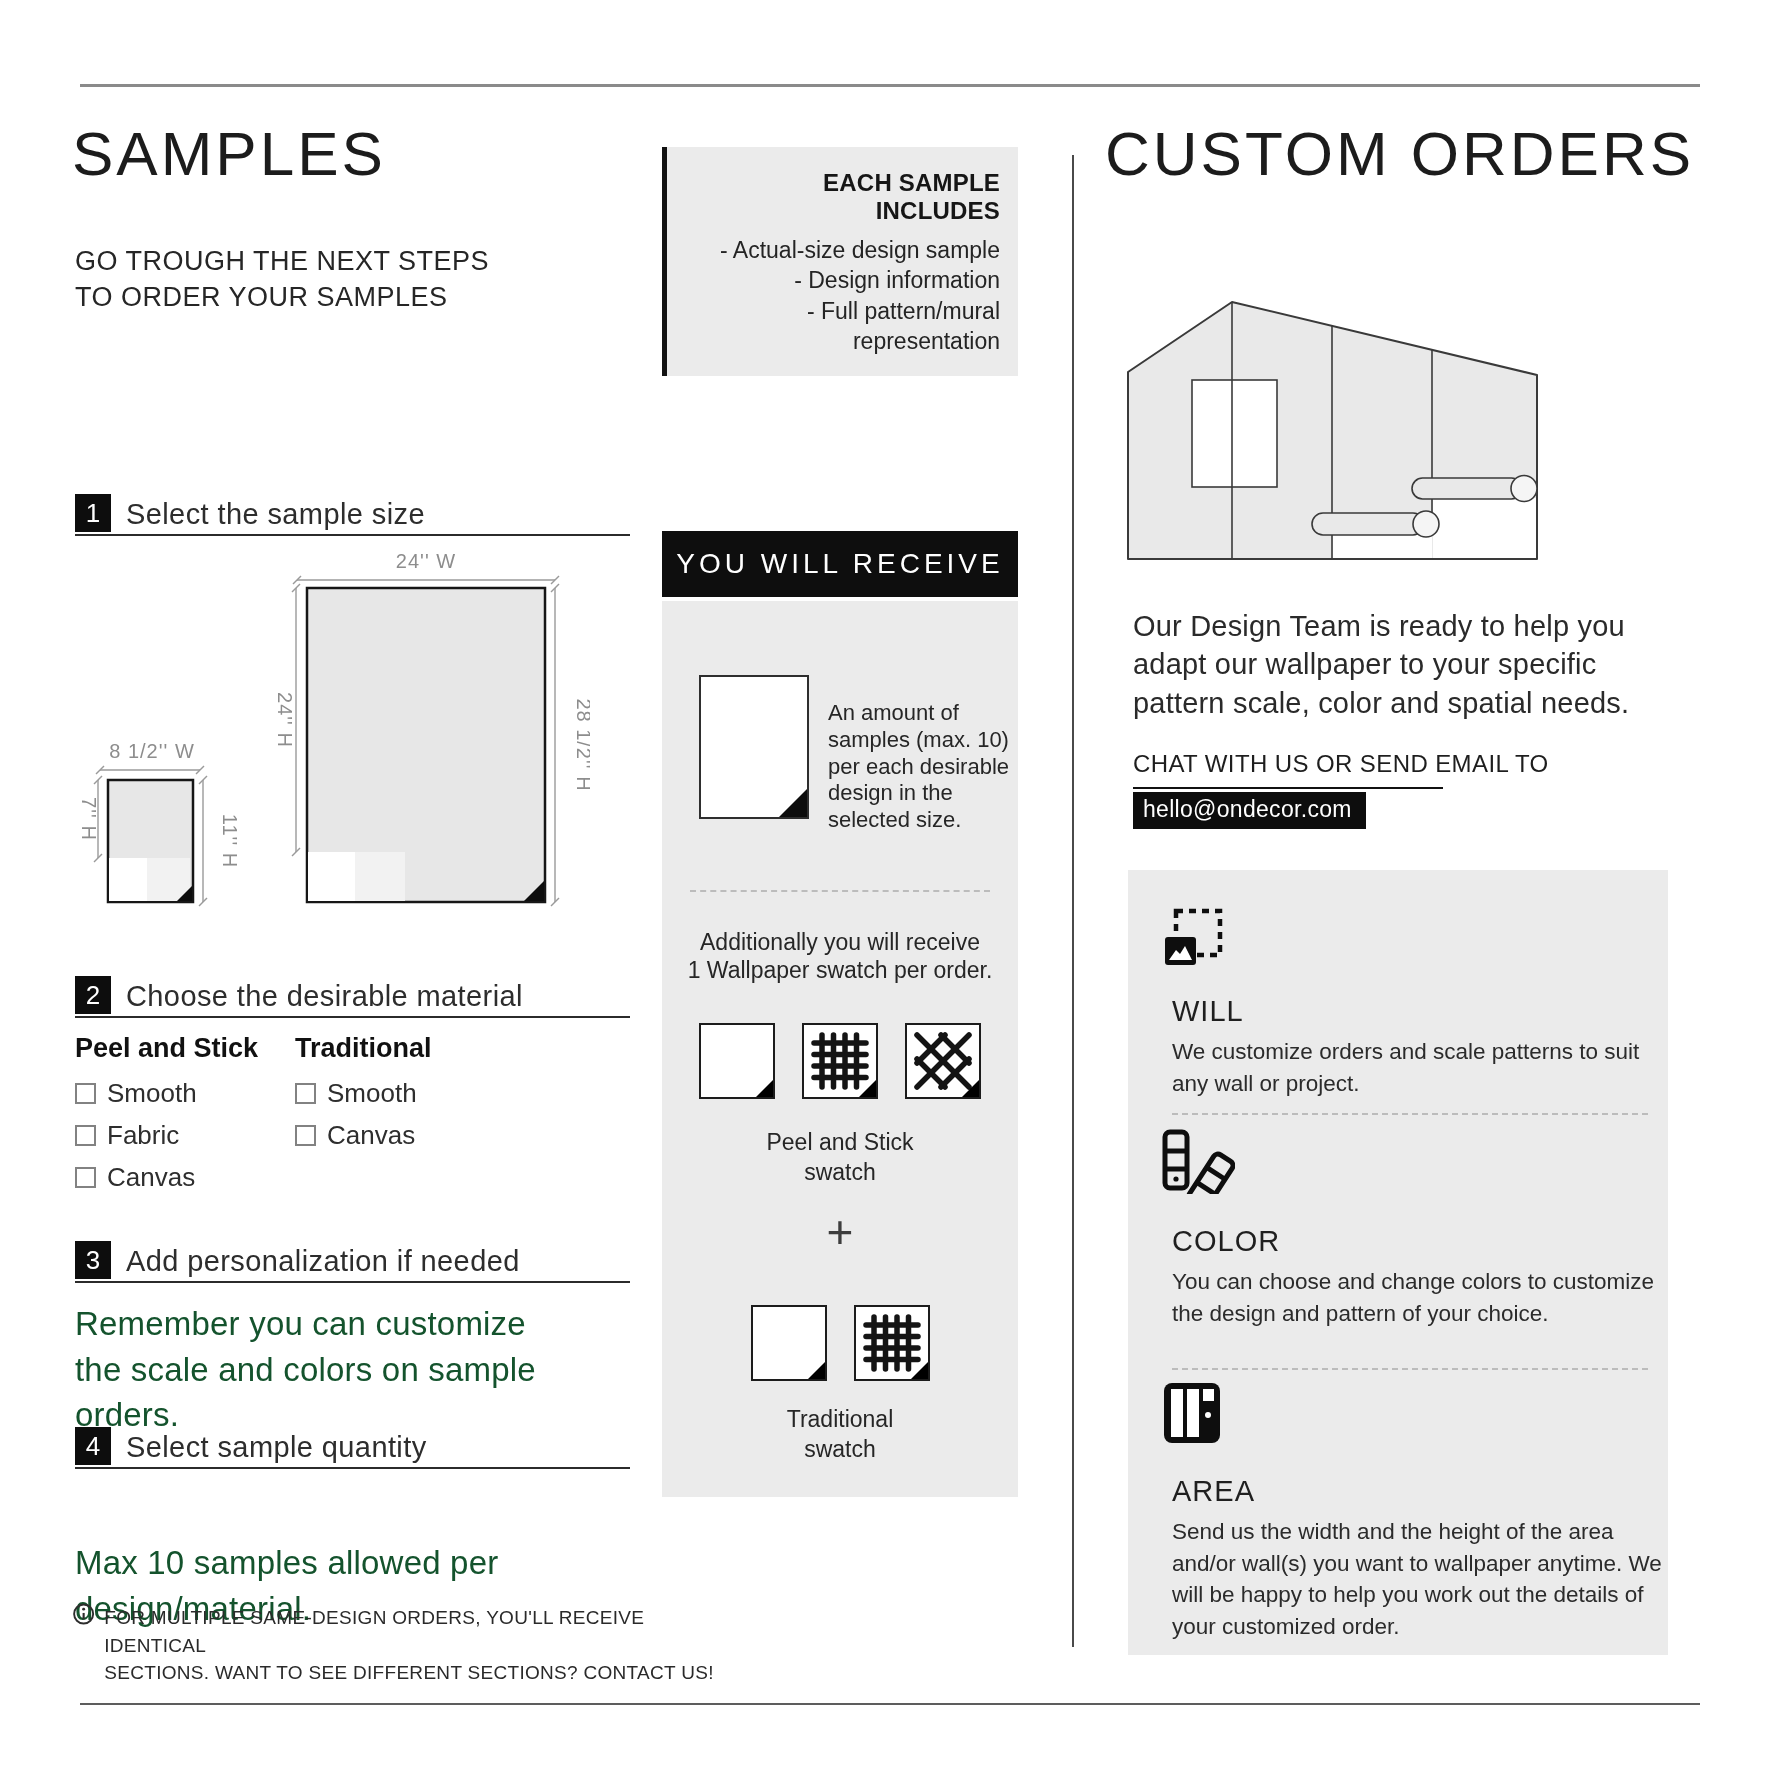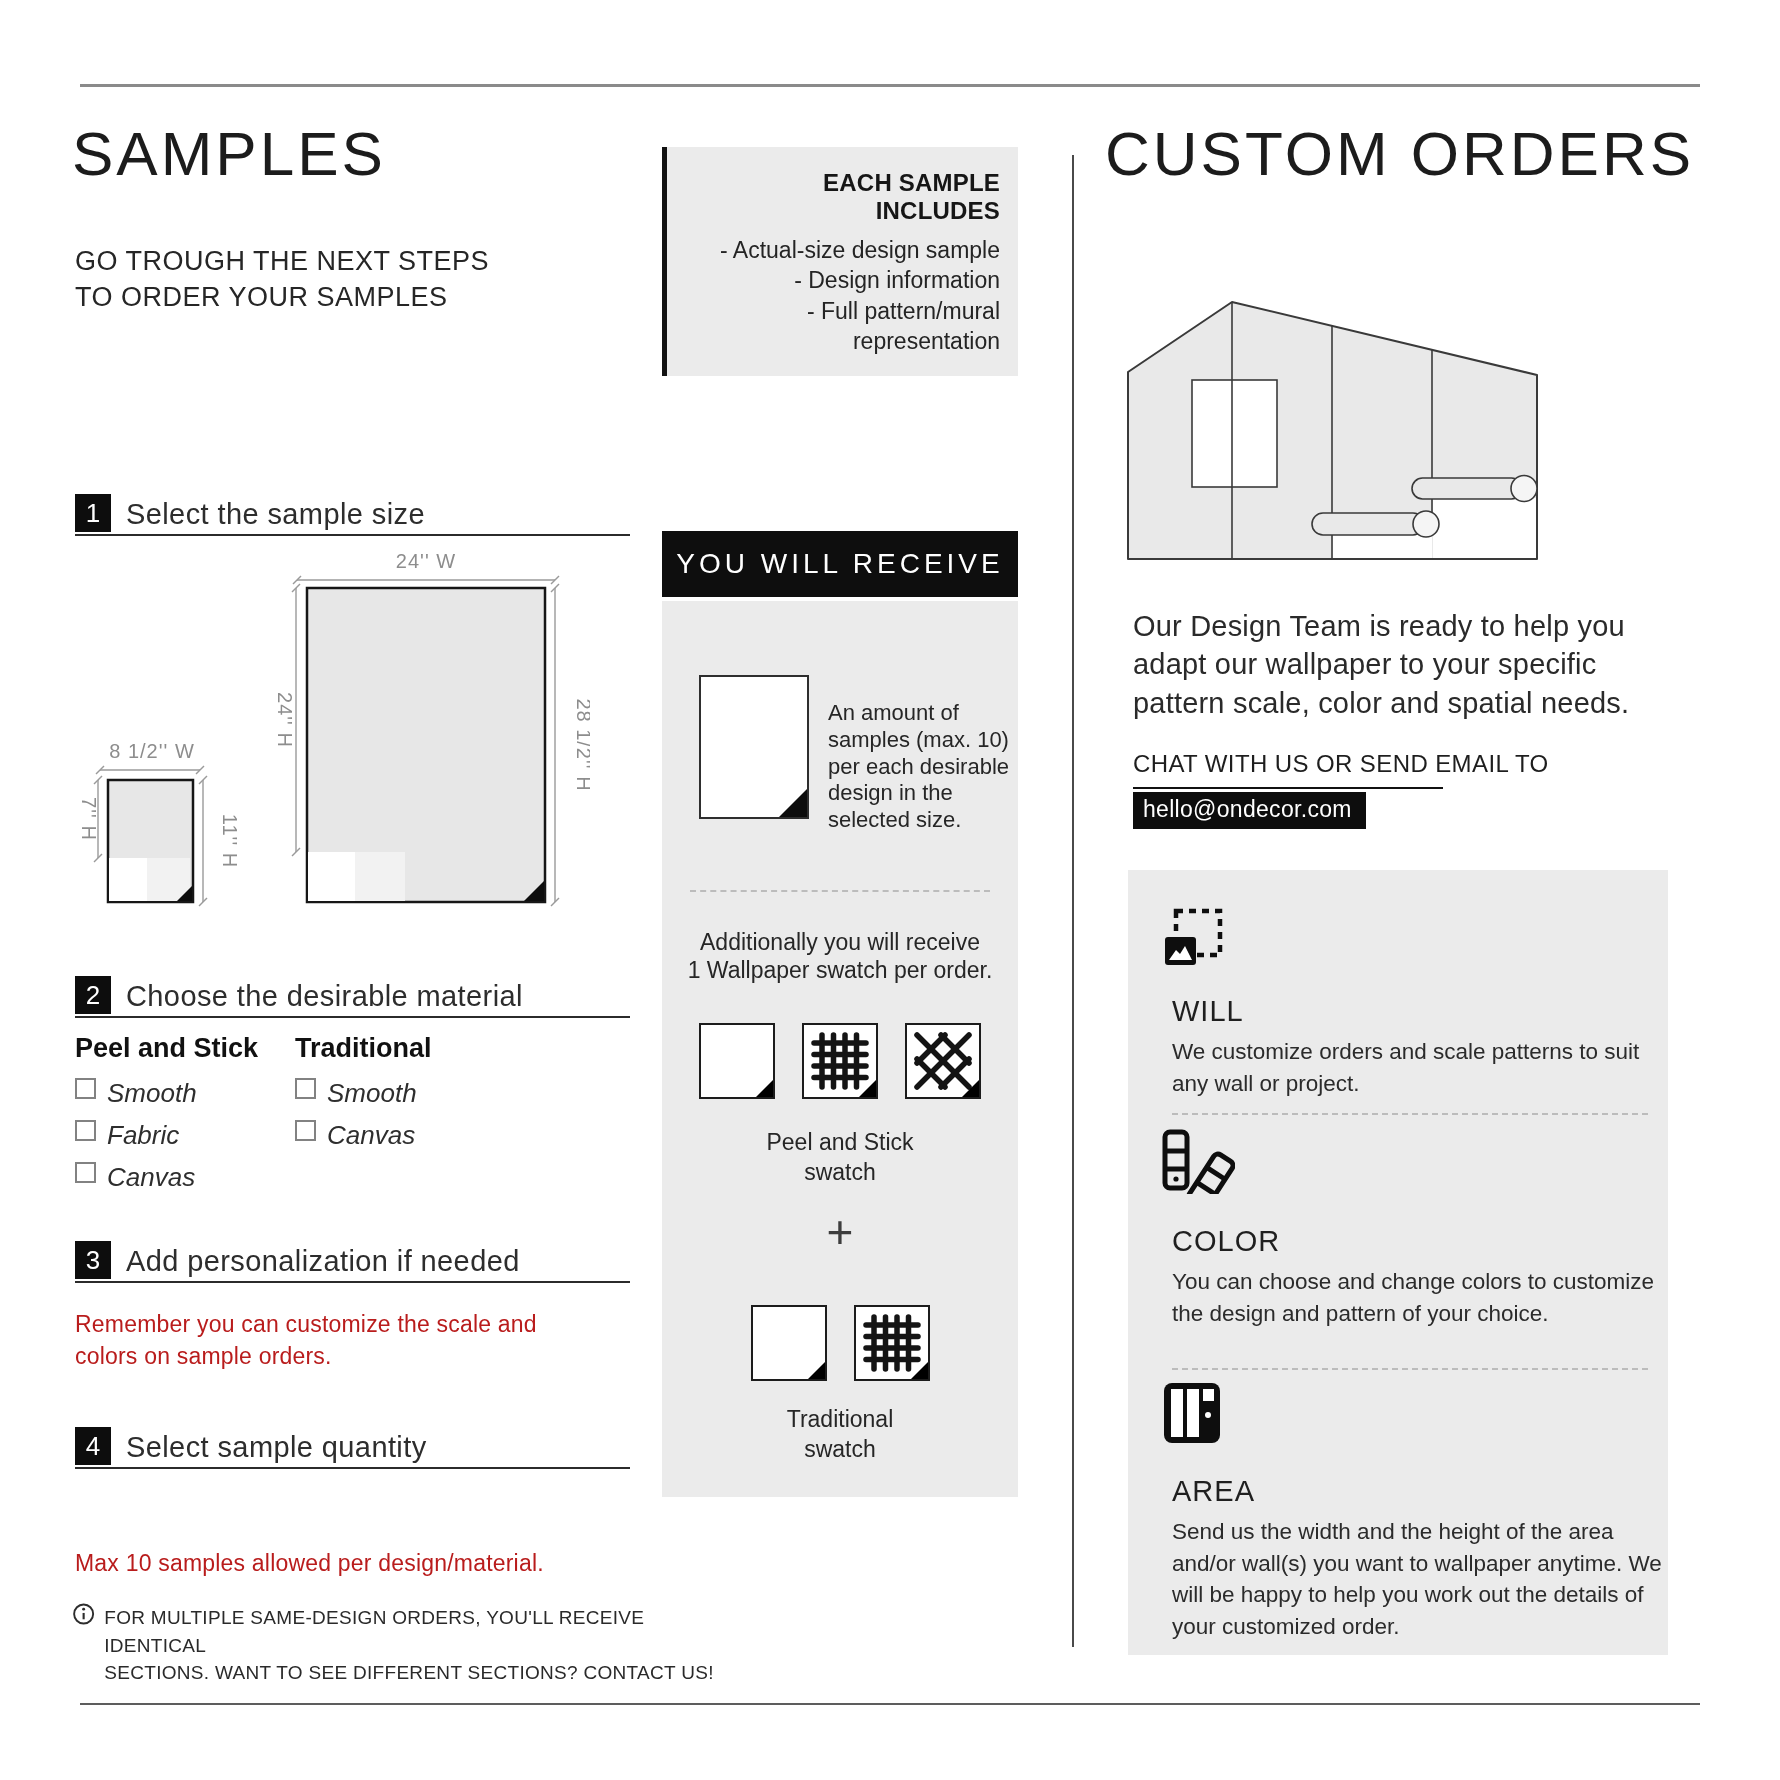--- a/index.html
+++ b/index.html
@@ -24,27 +24,27 @@
   .includes-item{font-size:23px;line-height:1.32;color:#242424;padding-left:14px;text-indent:-14px;}
   .includes-item::before{content:"- ";}
 
   
   .step{left:75px;width:555px;height:42px;}
   .step-head{display:flex;align-items:flex-start;}
   .step-num{display:inline-block;width:36px;height:38px;background:#0d0d0d;color:#fff;
             font-size:26px;line-height:38px;text-align:center;flex:0 0 36px;}
   .step-title{font-size:29px;color:#2d2d2d;margin-left:15px;letter-spacing:.4px;padding-top:4px;white-space:nowrap;}
   .step-rule{position:absolute;left:0;top:40px;width:555px;height:2px;background:#2b2b2b;}
-  .step-body{font-size:23px;line-height:1.38;color:#b91c1c;letter-spacing:.2px;margin-top:8px;}
+  .step-body{font-size:33px;line-height:1.38;color:#14532d;letter-spacing:.2px;}
 
   
   .materials{left:75px;top:1033px;display:flex;}
   .mat-col{width:220px;}
   .mat-title{font-size:27px;font-weight:700;color:#111;margin-bottom:14px;}
-  .mat-opt{display:flex;margin-bottom:11px;font-style:italic;}
+  .mat-opt{display:flex;align-items:center;margin-bottom:11px;}
   .chk{width:17px;height:17px;border:2px solid #828282;background:#fff;flex:0 0 17px;}
   .mat-opt-label{font-size:26px;color:#2e2e2e;margin-left:11px;}
 
   
   .footnote{left:72px;top:1602px;width:660px;display:flex;}
   .footnote-text{font-size:19px;letter-spacing:.3px;line-height:1.45;color:#2a2a2a;
                  white-space:pre-line;margin-left:9px;padding-top:2px;}
 
   
   .receive-bar{left:662px;top:531px;width:356px;height:66px;background:#0e0e0e;color:#fff;

